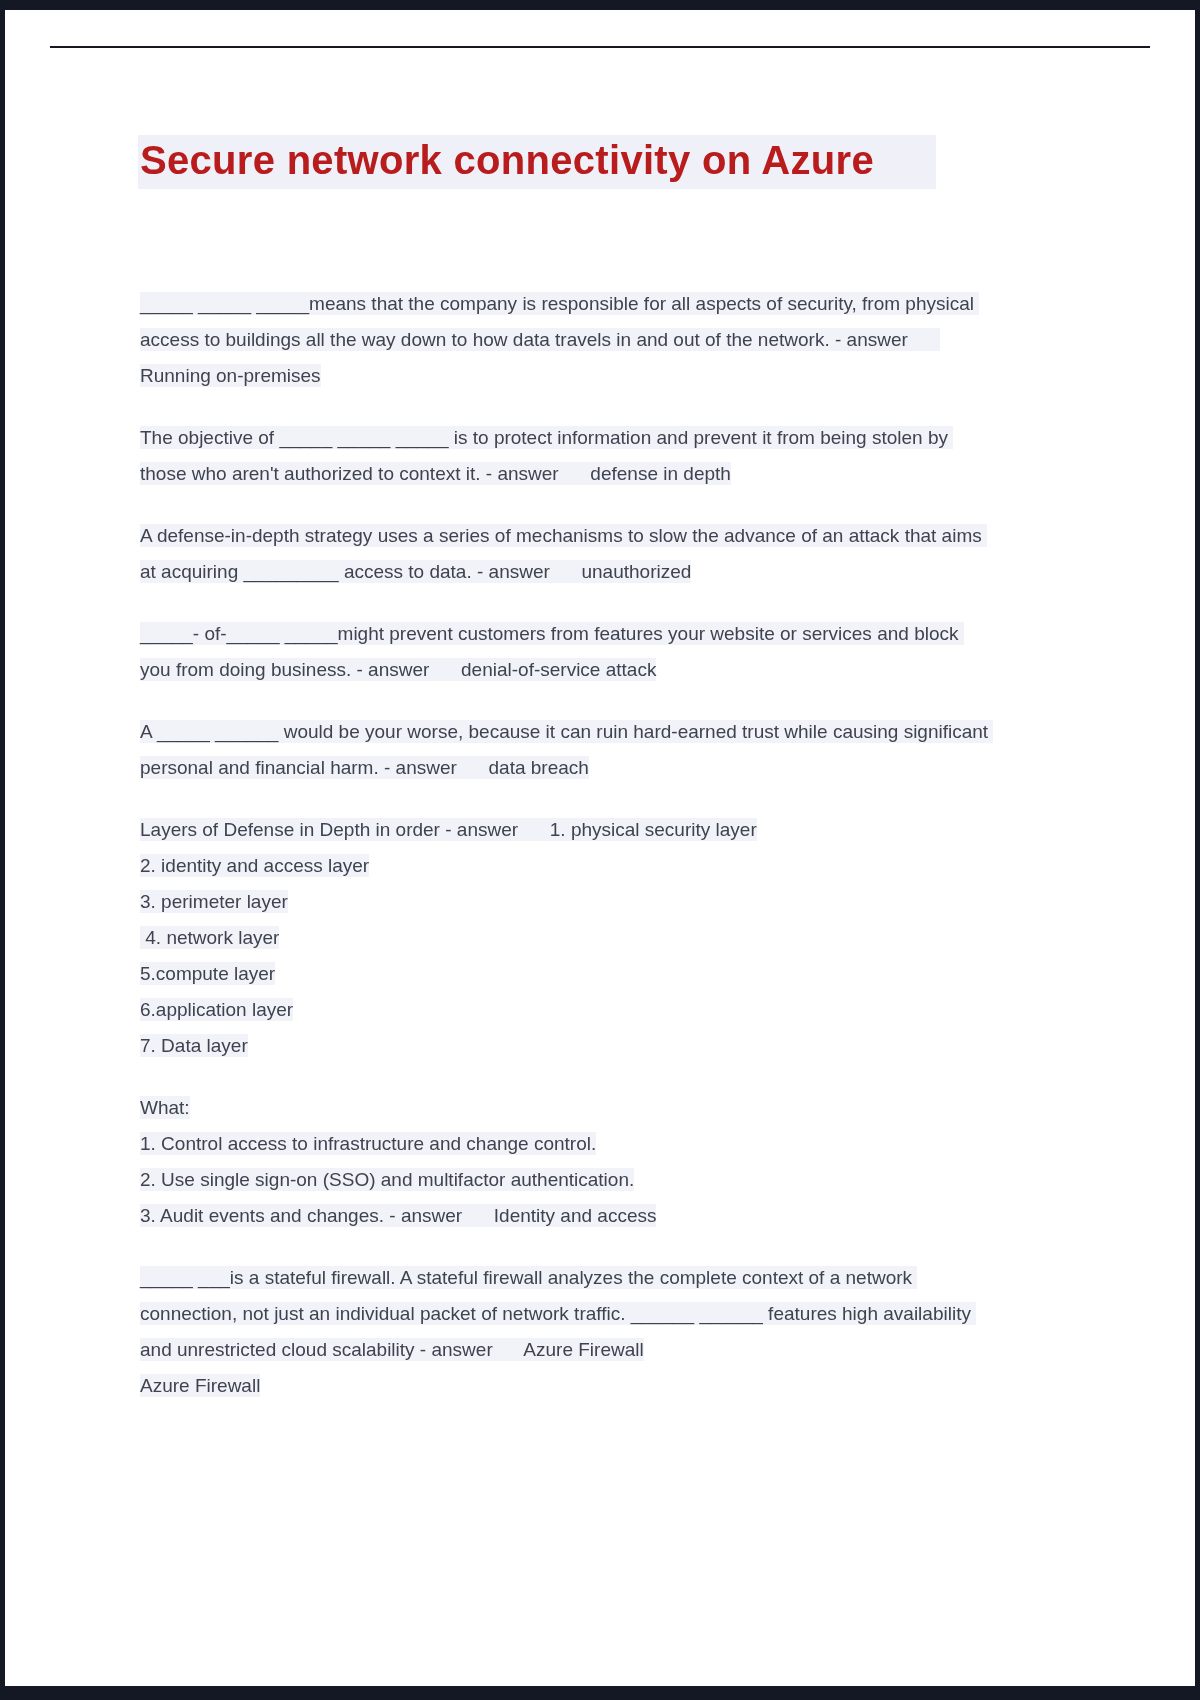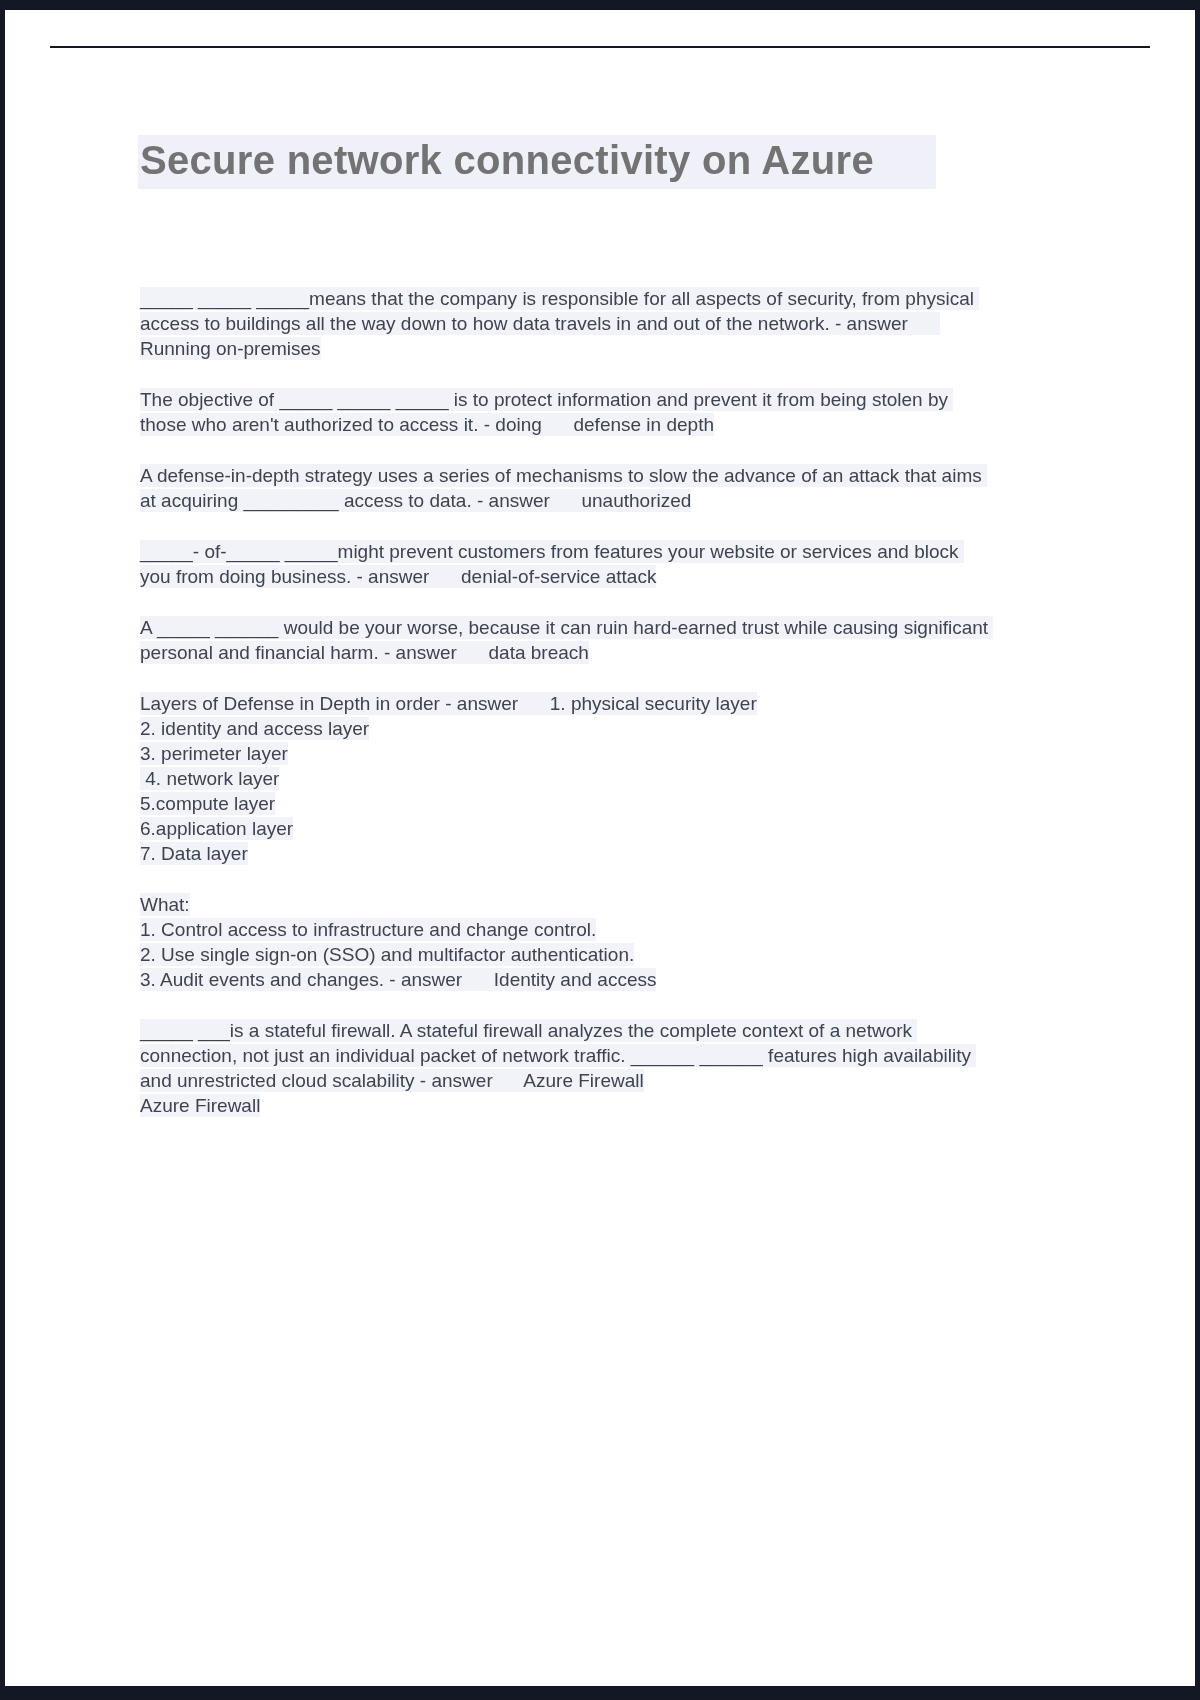--- a/index.html
+++ b/index.html
@@ -23,53 +23,53 @@
   .top-rule {
     border: none;
     border-top: 2px solid #15181f;
     margin: 36px 45px 0 45px;
   }
   .title {
     margin: 90px 195px 16px 133px;
     font-size: 40px;
     font-weight: bold;
     letter-spacing: 0.3px;
-    color: #737373;
+    color: #b91c1c;
     line-height: 1.1;
   }
   .title .hl {
     background: #f0f1f8;
     padding: 3px 62px 7px 2px;
   }
   .content {
     margin: 104px 205px 0 135px;
   }
   .para {
     font-size: 19px;
-    line-height: 25px;
+    line-height: 36px;
     color: #3e4350;
     margin: 0 0 26px 0;
   }
   .hl {
     background: #f2f3f9;
     white-space: pre-wrap;
     padding: 1px 0;
   }
 </style>
 </head>
 <body>
 
 <div class="frame">
   <hr class="top-rule">
 
   <h1 class="title"><span class="hl">Secure network connectivity on Azure</span></h1>
 
   <div class="content">
     <p class="para"><span class="hl">_____ _____ _____means that the company is responsible for all aspects of security, from physical access to buildings all the way down to how data travels in and out of the network. - answer      Running on-premises</span></p>
-    <p class="para"><span class="hl">The objective of _____ _____ _____ is to protect information and prevent it from being stolen by those who aren't authorized to access it. - doing      defense in depth</span></p>
+    <p class="para"><span class="hl">The objective of _____ _____ _____ is to protect information and prevent it from being stolen by those who aren't authorized to context it. - answer      defense in depth</span></p>
     <p class="para"><span class="hl">A defense-in-depth strategy uses a series of mechanisms to slow the advance of an attack that aims at acquiring _________ access to data. - answer      unauthorized</span></p>
     <p class="para"><span class="hl">_____- of-_____ _____might prevent customers from features your website or services and block you from doing business. - answer      denial-of-service attack</span></p>
     <p class="para"><span class="hl">A _____ ______ would be your worse, because it can ruin hard-earned trust while causing significant personal and financial harm. - answer      data breach</span></p>
     <p class="para"><span class="hl">Layers of Defense in Depth in order - answer      1. physical security layer
 2. identity and access layer
 3. perimeter layer
  4. network layer
 5.compute layer
 6.application layer
 7. Data layer</span></p>

